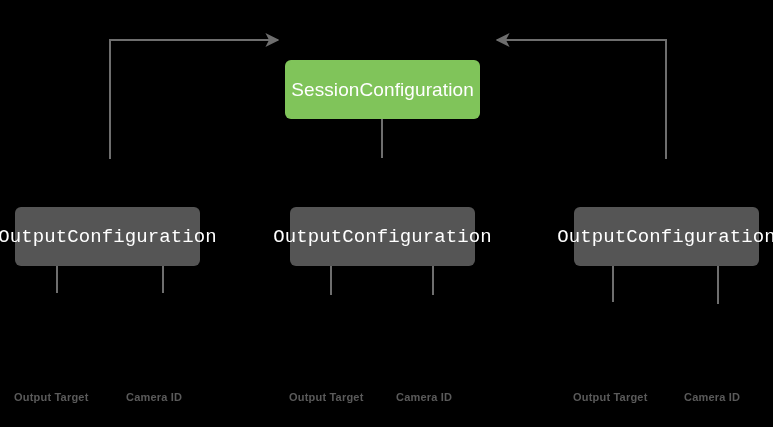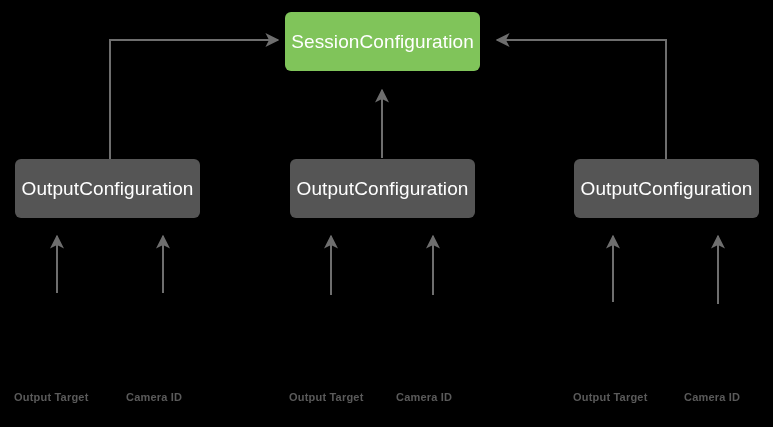--- a/index.html
+++ b/index.html
@@ -32,33 +32,35 @@
     box-sizing: border-box;
     display: flex;
     align-items: center;
     justify-content: center;
     border-radius: 6px;
     color: #ffffff;
     font-size: 19px;
     font-weight: 400;
     letter-spacing: 0.1px;
     white-space: nowrap;
+    margin-top: 48px;
   }
   .node-session {
     background: #80c45a;
     left: 285px;
     top: 12px;
     width: 195px;
     height: 59px;
   }
   .node-output {
     background: #555555;
     top: 159px;
     width: 185px;
     height: 59px;
+    font-family: Liberation Mono, monospace;
   }
   .node-output.col-left   { left: 15px; }
   .node-output.col-mid    { left: 290px; }
   .node-output.col-right  { left: 574px; }
 
   .leaf-label {
     position: absolute;
     color: #5a5a5a;
     font-size: 11px;
     font-weight: bold;

